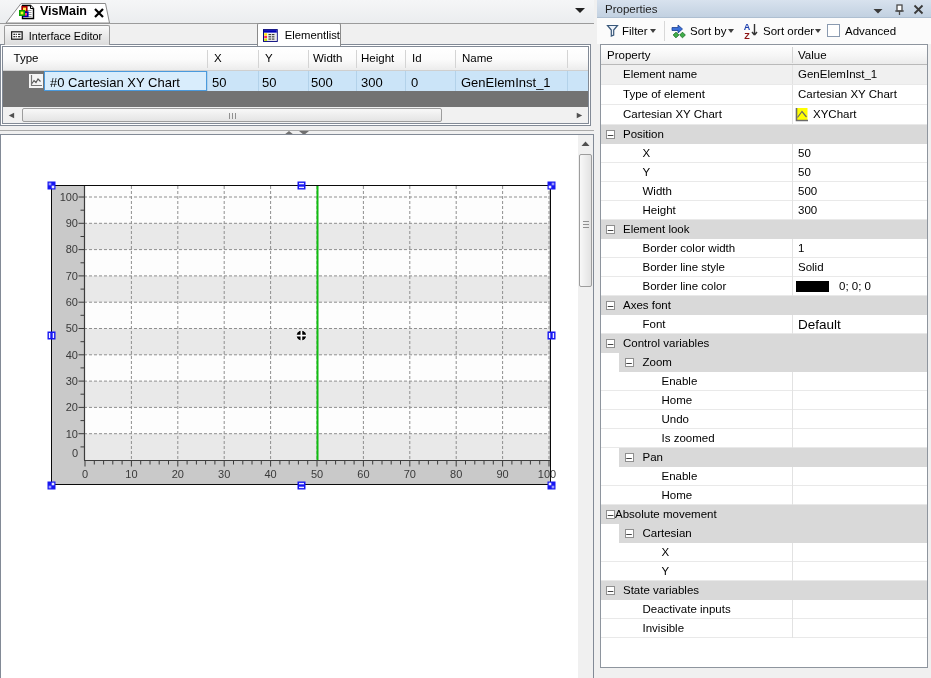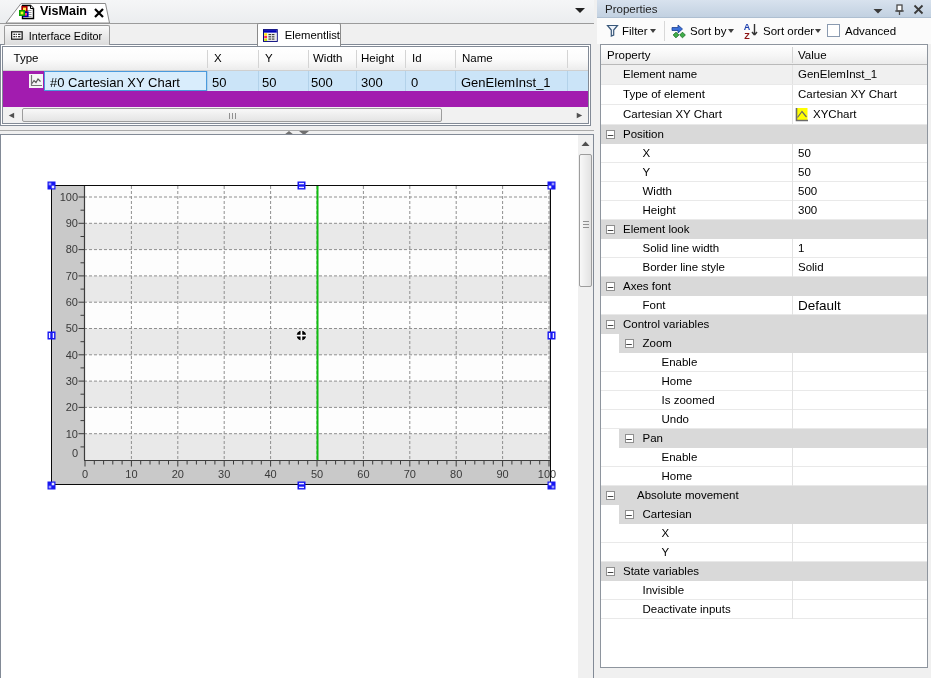--- a/index.html
+++ b/index.html
@@ -11,21 +11,21 @@
 #docstrip { left:0; top:0; width:594px; height:24px; background:linear-gradient(#f5f6f7,#ebedef); border-bottom:1px solid #9b9b9b; }
 #doctabtxt { left:40px; top:4px; font-size:12.5px; font-weight:bold; color:#000; }
 #docarrow { left:575px; top:8px; width:0; height:0; border-left:5px solid transparent; border-right:5px solid transparent; border-top:5px solid #222; }
 
 
 .stab { position:absolute; top:25px; height:20px; background:linear-gradient(#f9f9f9,#ececec 45%,#dcdcdc); border:1px solid #9a9a9a; border-bottom:none; border-radius:2px 2px 0 0; display:flex; align-items:center; font-size:10.8px; color:#000; padding:0 7px 0 6px; white-space:nowrap; }
 #stab3 { position:absolute; left:257px; top:23px; width:84px; height:23px; background:#fff; border:1px solid #8a8a8a; border-bottom:none; border-radius:2px 2px 0 0; display:flex; align-items:center; font-size:11.3px; padding:0 0 0 5px; z-index:5; white-space:nowrap; }
 
 
 #elpanel { left:0; top:44px; width:591px; height:82px; border:1px solid #828a96; background:#fff; }
-#elinner { left:1px; top:1px; width:587px; height:78px; border:1px solid #828a96; background:#a21caf; }
+#elinner { left:1px; top:1px; width:587px; height:78px; border:1px solid #828a96; background:#737373; }
 #elhead { left:0; top:0; width:585px; height:24px; background:linear-gradient(#ffffff,#fbfbfb 55%,#ececec); border-bottom:1px solid #cfcfcf; }
 .hsep { position:absolute; top:3px; height:18px; width:1px; background:#d4d4d4; }
 .hlab { position:absolute; top:5px; font-size:11.5px; color:#000; }
 #elrow { left:0; top:24px; width:585px; height:20px; }
 #rowhl { left:41px; top:0; width:544px; height:20px; background:#cbe4f8; }
 .bsep { position:absolute; top:0; height:20px; width:1px; background:#b3d2ea; }
 #focuscell { left:41px; top:0px; width:163px; height:19.5px; background:#d9edfc; border:1px solid #4a9add; }
 .cval { position:absolute; top:3.5px; font-size:13px; color:#000; }
 #elscroll { left:0; top:60px; width:585px; height:16px; background:#f1f1f1; }
 .sbtn { position:absolute; top:0; width:17px; height:16px; background:#f1f1f1; color:#505050; font-size:9px; line-height:16px; text-align:center; }
@@ -441,28 +441,34 @@
           <span class="vsep"></span>
           <span class="pval" style="left:197px">300</span>
         </div>
         <div class="prow grow">
           <span class="mbox" style="left:5px">
             <span class="minus">–</span>
           </span>
           <span class="plab" style="left:22px">Element look</span>
         </div>
         <div class="prow vrow" style="">
-          <span class="plab" style="left:41.5px">Solid line width</span>
+          <span class="plab" style="left:41.5px">Border color width</span>
           <span class="vsep"></span>
           <span class="pval" style="left:197px">1</span>
         </div>
         <div class="prow vrow" style="">
           <span class="plab" style="left:41.5px">Border line style</span>
           <span class="vsep"></span>
           <span class="pval" style="left:197px">Solid</span>
+        </div>
+        <div class="prow vrow" style="">
+          <span class="plab" style="left:41.5px">Border line color</span>
+          <span class="vsep"></span>
+          <span style="position:absolute;left:195px;top:4px;width:33px;height:11px;background:#000"></span>
+          <span class="pval" style="left:238px">0; 0; 0</span>
         </div>
         <div class="prow grow">
           <span class="mbox" style="left:5px">
             <span class="minus">–</span>
           </span>
           <span class="plab" style="left:22px">Axes font</span>
         </div>
         <div class="prow vrow" style="">
           <span class="plab" style="left:41.5px">Font</span>
           <span class="vsep"></span>
@@ -482,46 +488,46 @@
         </div>
         <div class="prow vrow" style="">
           <span class="plab" style="left:60.5px">Enable</span>
           <span class="vsep"></span>
         </div>
         <div class="prow vrow" style="">
           <span class="plab" style="left:60.5px">Home</span>
           <span class="vsep"></span>
         </div>
         <div class="prow vrow" style="">
+          <span class="plab" style="left:60.5px">Undo</span>
+          <span class="vsep"></span>
+        </div>
+        <div class="prow vrow" style="">
           <span class="plab" style="left:60.5px">Is zoomed</span>
-          <span class="vsep"></span>
-        </div>
-        <div class="prow vrow" style="">
-          <span class="plab" style="left:60.5px">Undo</span>
           <span class="vsep"></span>
         </div>
         <div class="prow srow">
           <span class="mbox" style="left:23.5px">
             <span class="minus">–</span>
           </span>
           <span class="plab" style="left:41.5px">Pan</span>
         </div>
         <div class="prow vrow" style="">
           <span class="plab" style="left:60.5px">Enable</span>
           <span class="vsep"></span>
         </div>
         <div class="prow vrow" style="">
           <span class="plab" style="left:60.5px">Home</span>
           <span class="vsep"></span>
         </div>
         <div class="prow grow">
           <span class="mbox" style="left:5px">
             <span class="minus">–</span>
           </span>
-          <span class="plab" style="left:36px">Absolute movement</span>
+          <span class="plab" style="left:14px">Absolute movement</span>
         </div>
         <div class="prow srow">
           <span class="mbox" style="left:23.5px">
             <span class="minus">–</span>
           </span>
           <span class="plab" style="left:41.5px">Cartesian</span>
         </div>
         <div class="prow vrow" style="">
           <span class="plab" style="left:60.5px">X</span>
           <span class="vsep"></span>
@@ -530,22 +536,22 @@
           <span class="plab" style="left:60.5px">Y</span>
           <span class="vsep"></span>
         </div>
         <div class="prow grow">
           <span class="mbox" style="left:5px">
             <span class="minus">–</span>
           </span>
           <span class="plab" style="left:22px">State variables</span>
         </div>
         <div class="prow vrow" style="">
+          <span class="plab" style="left:41.5px">Deactivate inputs</span>
+          <span class="vsep"></span>
+        </div>
+        <div class="prow vrow" style="">
           <span class="plab" style="left:41.5px">Invisible</span>
-          <span class="vsep"></span>
-        </div>
-        <div class="prow vrow" style="">
-          <span class="plab" style="left:41.5px">Deactivate inputs</span>
           <span class="vsep"></span>
         </div>
       </div>
 </div>
 
 </div>
 </body></html>

